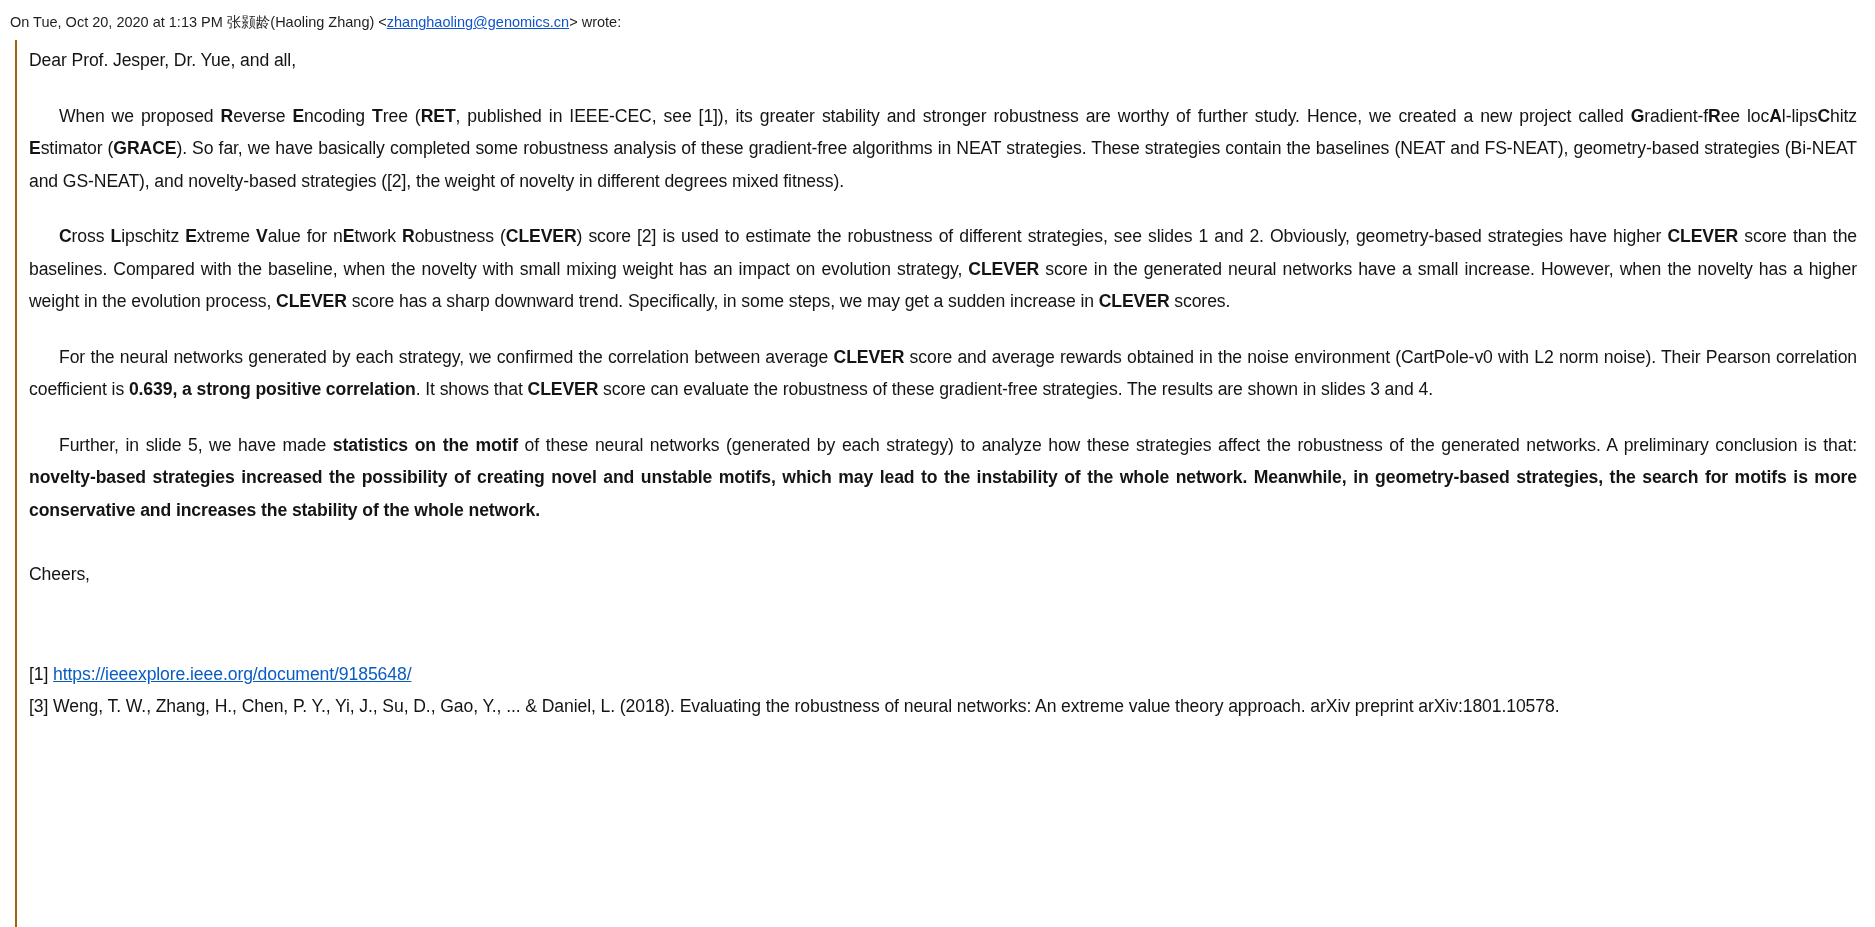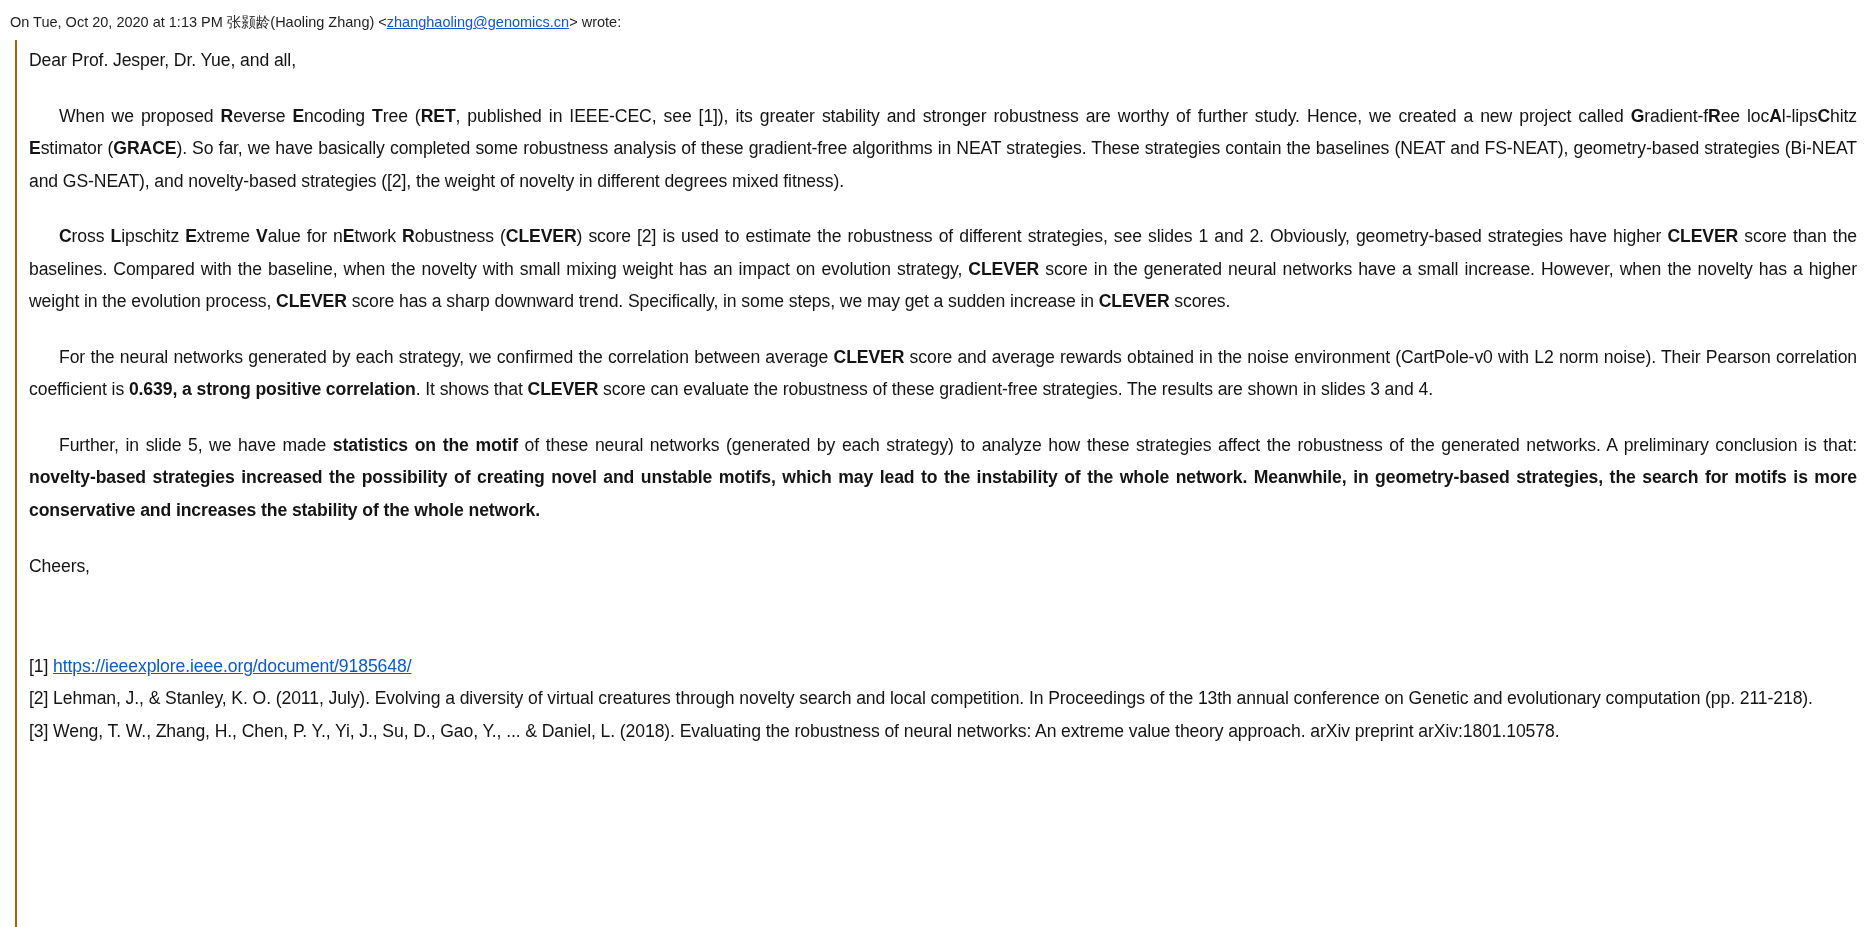--- a/index.html
+++ b/index.html
@@ -43,21 +43,21 @@
     text-decoration: underline;
     cursor: pointer;
   }
   p { margin: 0; padding: 0; }
   .greeting { margin-top: 2px; }
   .para {
     text-align: justify;
     text-indent: 30px;
     margin-top: 23px;
   }
-  .line { margin-top: 24px; }
+  .line { margin-top: 32px; }
   .refs {
     margin-top: 67px;
     text-align: justify;
   }
   .refs p { margin: 0; }
   b { font-weight: bold; }
 </style>
 </head>
 <body>
 
@@ -68,16 +68,15 @@
 
   <p class="para"><span>When we proposed </span><b>R</b><span>everse </span><b>E</b><span>ncoding </span><b>T</b><span>ree (</span><b>RET</b><span>, published in IEEE-CEC, see [1]), its greater stability and stronger robustness are worthy of further study. Hence, we created a new project called </span><b>G</b><span>radient-f</span><b>R</b><span>ee loc</span><b>A</b><span>l-lips</span><b>C</b><span>hitz </span><b>E</b><span>stimator (</span><b>GRACE</b><span>). So far, we have basically completed some robustness analysis of these gradient-free algorithms in NEAT strategies. These strategies contain the baselines (NEAT and FS-NEAT), geometry-based strategies (Bi-NEAT and GS-NEAT), and novelty-based strategies ([2], the weight of novelty in different degrees mixed fitness).</span></p>
   <p class="para"><b>C</b><span>ross </span><b>L</b><span>ipschitz </span><b>E</b><span>xtreme </span><b>V</b><span>alue for n</span><b>E</b><span>twork </span><b>R</b><span>obustness (</span><b>CLEVER</b><span>) score [2] is used to estimate the robustness of different strategies, see slides 1 and 2. Obviously, geometry-based strategies have higher </span><b>CLEVER</b><span> score than the baselines. Compared with the baseline, when the novelty with small mixing weight has an impact on evolution strategy, </span><b>CLEVER</b><span> score in the generated neural networks have a small increase. However, when the novelty has a higher weight in the evolution process, </span><b>CLEVER</b><span> score has a sharp downward trend. Specifically, in some steps, we may get a sudden increase in </span><b>CLEVER</b><span> scores.</span></p>
   <p class="para"><span>For the neural networks generated by each strategy, we confirmed the correlation between average </span><b>CLEVER</b><span> score and average rewards obtained in the noise environment (CartPole-v0 with L2 norm noise). Their Pearson correlation coefficient is </span><b>0.639, a strong positive correlation</b><span>. It shows that </span><b>CLEVER</b><span> score can evaluate the robustness of these gradient-free strategies. The results are shown in slides 3 and 4.</span></p>
   <p class="para"><span>Further, in slide 5, we have made </span><b>statistics on the motif</b><span> of these neural networks (generated by each strategy) to analyze how these strategies affect the robustness of the generated networks. A preliminary conclusion is that: </span><b>novelty-based strategies increased the possibility of creating novel and unstable motifs, which may lead to the instability of the whole network. Meanwhile, in geometry-based strategies, the search for motifs is more conservative and increases the stability of the whole network.</b></p>
 
   <p class="line">Cheers,</p>
 
   <div class="refs">
     <p><span>[1] </span><a href="#">https://ieeexplore.ieee.org/document/9185648/</a></p>
-    <p><span>[2] Lehman, J., &amp; Stanley, K. O. (2011, July). Evolving a diversity of virtual creatures through novelty search and local competition. In Proceedings of the 13th annual conference on Genetic and evolutionary computation (pp. 211-218).</span></p>
     <p><span>[3] Weng, T. W., Zhang, H., Chen, P. Y., Yi, J., Su, D., Gao, Y., ... &amp; Daniel, L. (2018). Evaluating the robustness of neural networks: An extreme value theory approach. arXiv preprint arXiv:1801.10578.</span></p>
   </div>
 </blockquote>
 
 </body></html>

